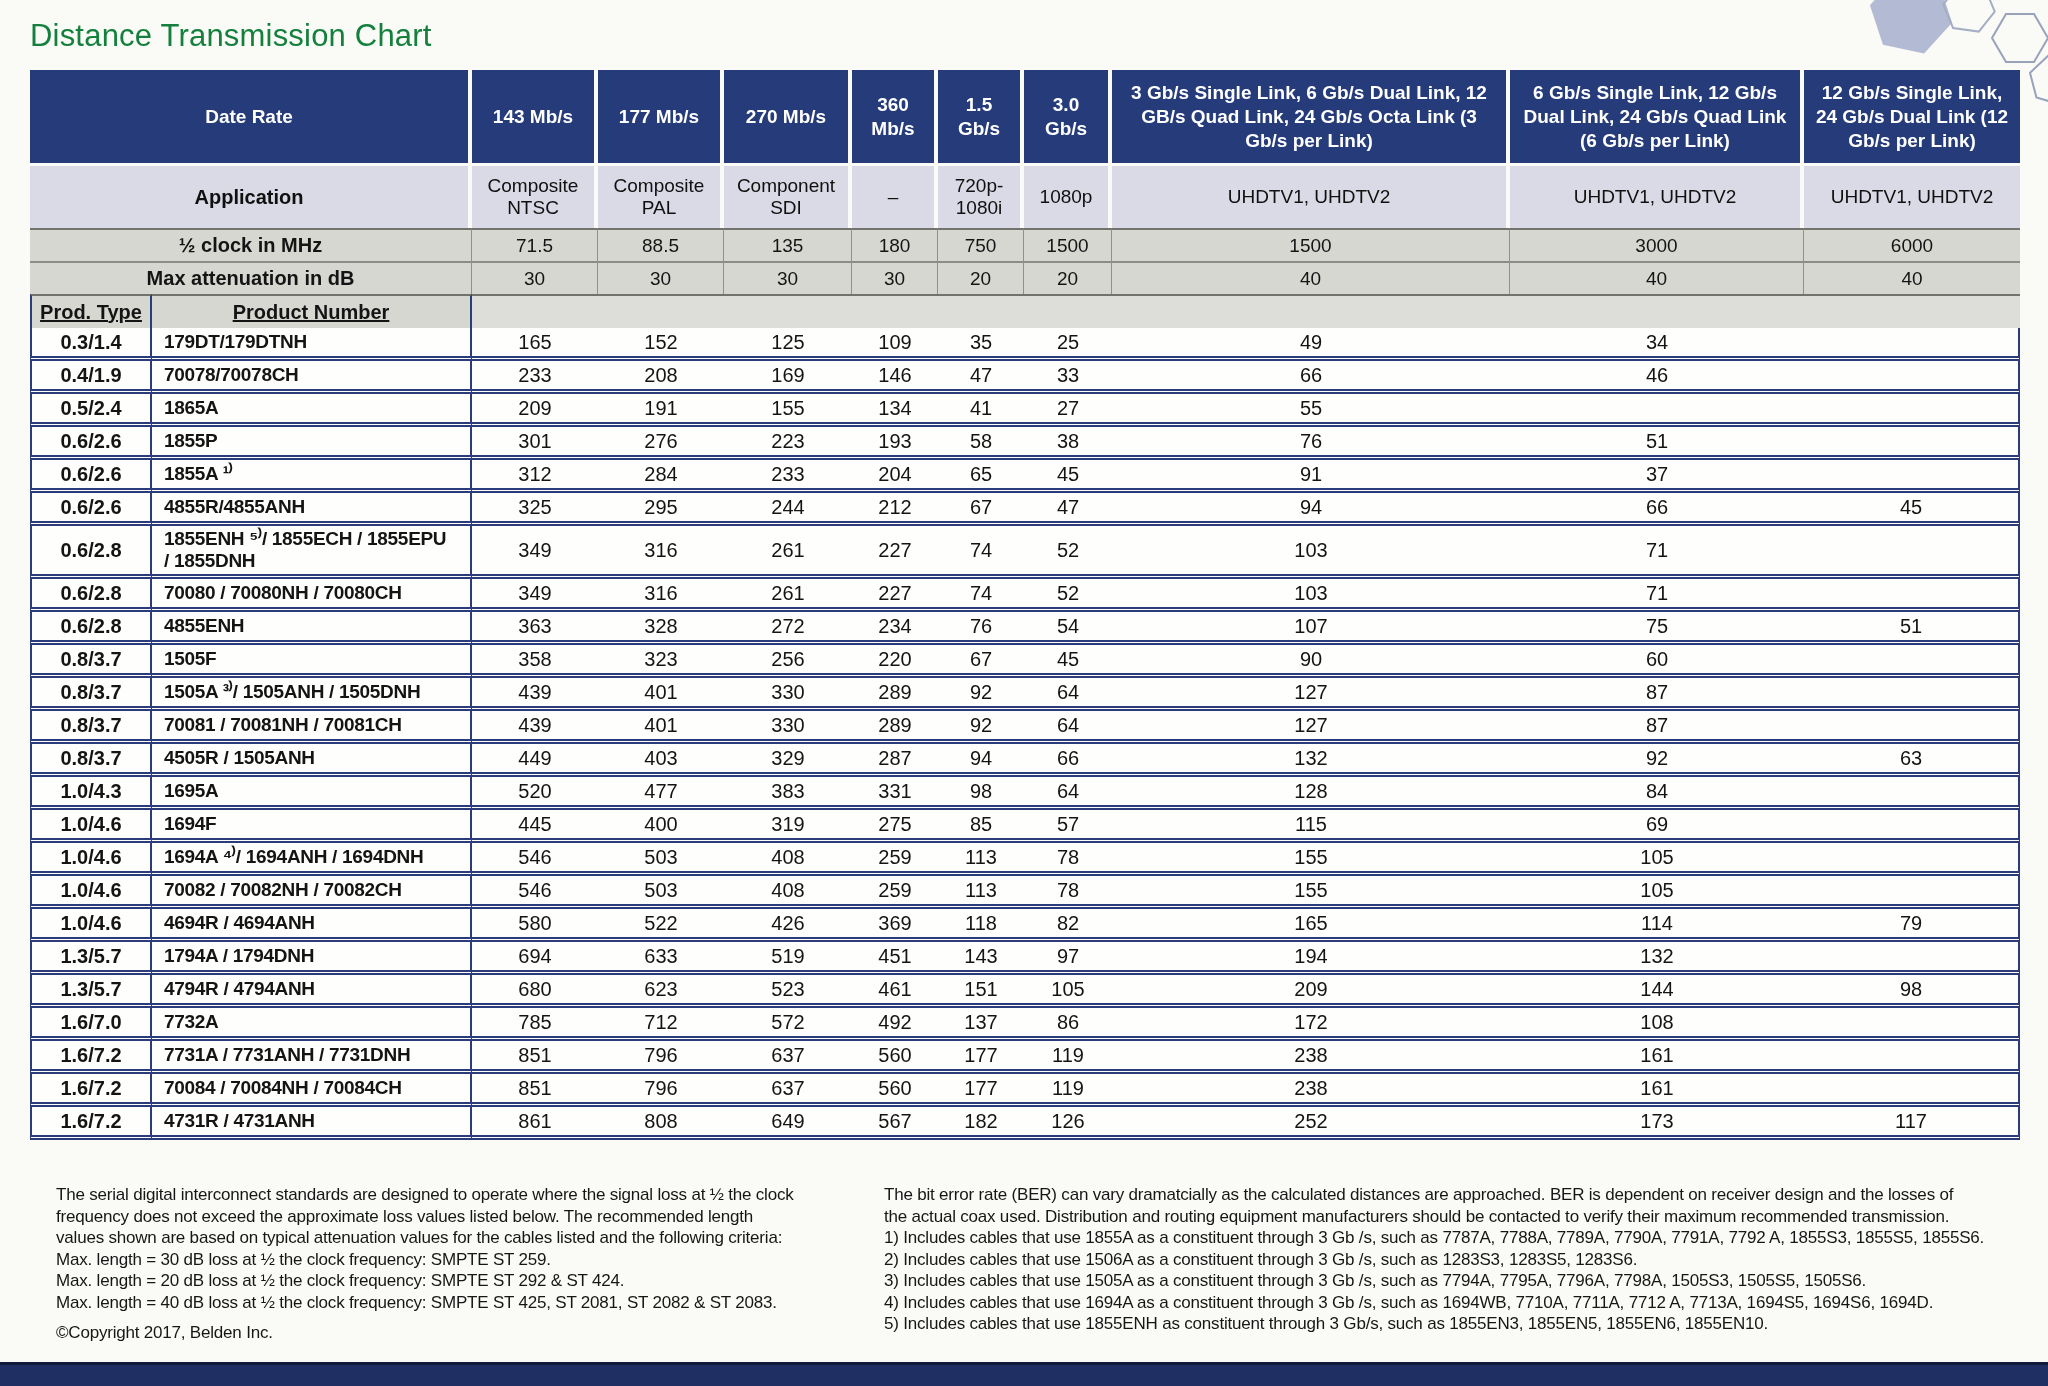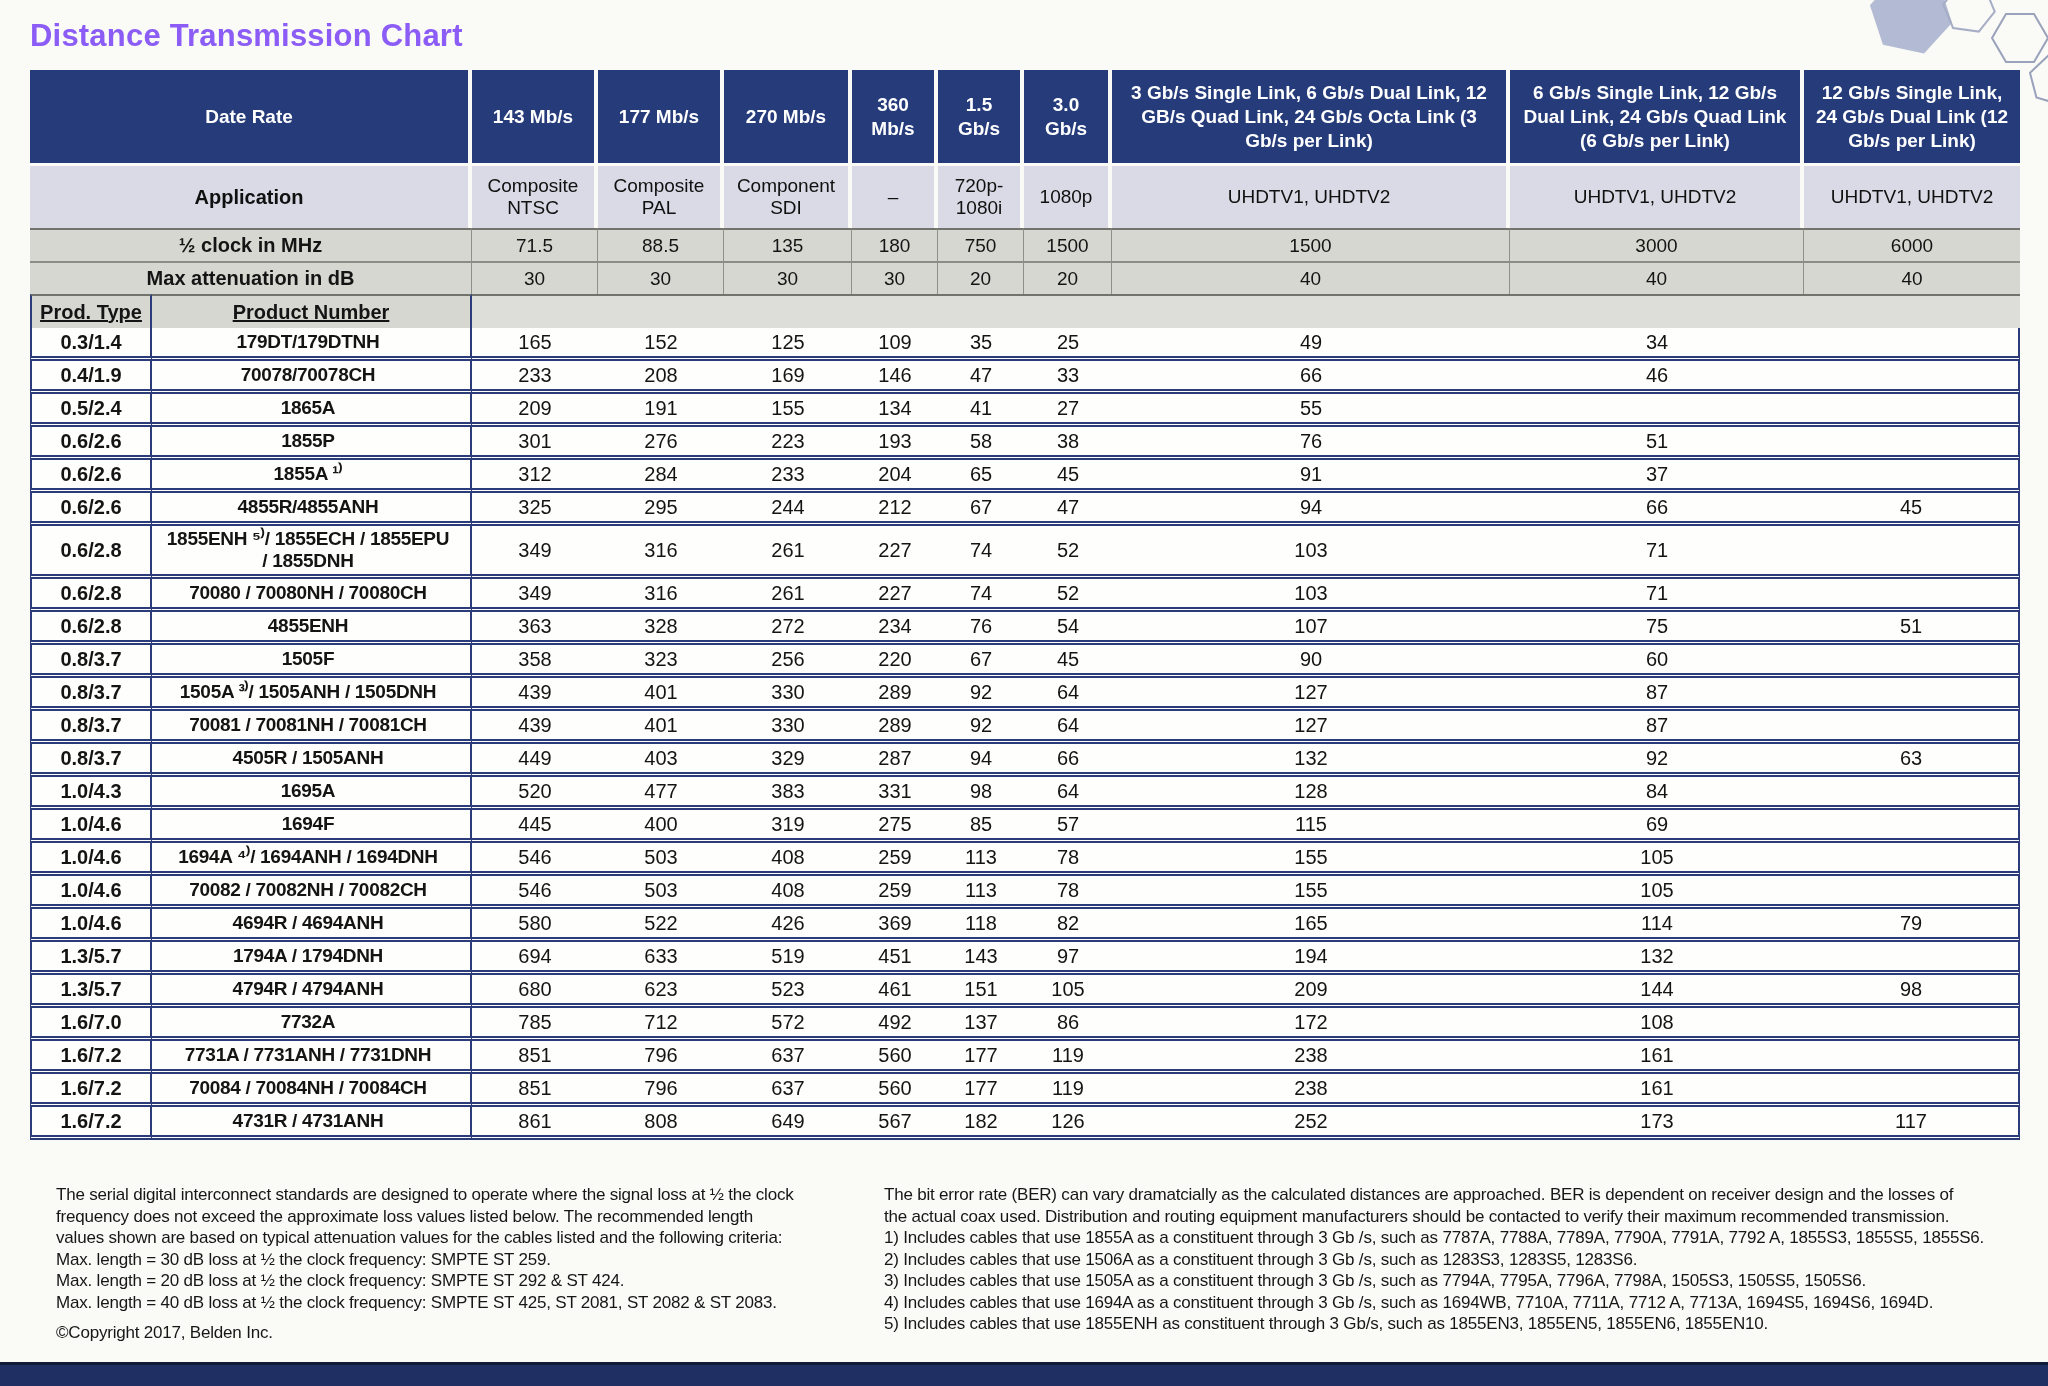--- a/index.html
+++ b/index.html
@@ -9,21 +9,21 @@
     --appbg:#d9dae5;
     --graybg:#d7d7d2;
     --grayempty:#dddddA;
     --ink:#141414;
   }
   *{margin:0;padding:0;box-sizing:border-box;}
   html,body{background:#e8e8e4;}
   body{width:2048px;height:1386px;overflow:hidden;font-family:"Liberation Sans",sans-serif;}
   .page{position:relative;width:2048px;height:1386px;background:var(--pagebg);overflow:hidden;}
 
-  .title{position:absolute;left:30px;top:18px;font-size:31px;letter-spacing:.2px;color:#8b5cf6;font-weight:700;}
+  .title{position:absolute;left:30px;top:18px;font-size:31px;letter-spacing:.2px;color:#15803d;font-weight:400;}
 
   .hexwrap{position:absolute;top:0;right:0;width:210px;height:140px;}
 
   table.dist{position:absolute;left:30px;top:70px;width:1990px;border-collapse:separate;border-spacing:0;table-layout:fixed;color:var(--ink);}
   
   col.c0{width:122px}col.c1{width:320px}col.c2{width:126px}col.c3{width:126px}col.c4{width:128px}
   col.c5{width:86px}col.c6{width:86px}col.c7{width:88px}col.c8{width:398px}col.c9{width:294px}col.c10{width:216px}
 
   
   tr.hdr td{background:var(--navy);color:#fff;font-weight:bold;font-size:19px;line-height:24px;
@@ -48,21 +48,21 @@
   tr.phdr td{background:var(--graybg);font-weight:bold;font-size:20px;text-align:center;vertical-align:middle;
     height:34px;border-top:2px solid #73736d;text-decoration:underline;}
   tr.phdr td.t{border-left:2px solid var(--rule-navy);border-right:2px solid var(--rule-navy);}
   tr.phdr td.p{border-right:2px solid var(--rule-navy);margin-top:28px;}
   tr.phdr td.rest{background:var(--grayempty);}
 
   
   tr.data td{background:#fefefc;font-size:20px;text-align:center;vertical-align:middle;
     border-bottom:5px double var(--rule-navy);height:33px;line-height:23px;}
   tr.data td.t{font-weight:bold;border-left:2px solid var(--rule-navy);border-right:2px solid var(--rule-navy);margin-top:9px;}
-  tr.data td.p{font-weight:bold;text-align:center;padding:2px 18px 2px 12px;font-size:19px;line-height:22px;
+  tr.data td.p{font-weight:bold;text-align:left;padding:2px 18px 2px 12px;font-size:19px;line-height:22px;
     border-right:2px solid var(--rule-navy);letter-spacing:-.3px;}
   tr.data td.n:last-child{border-right:2px solid var(--rule-navy);}
 
   
   .foot{position:absolute;top:1184px;color:#161616;font-size:17px;line-height:21.5px;letter-spacing:-.2px;margin-left:26px;}
   .foot .ln{white-space:nowrap;}
   .foot-left{left:30px;width:820px;}
   .foot-right{left:858px;width:1186px;}
   .copyright{margin-top:9px;font-size:17px;}
 

